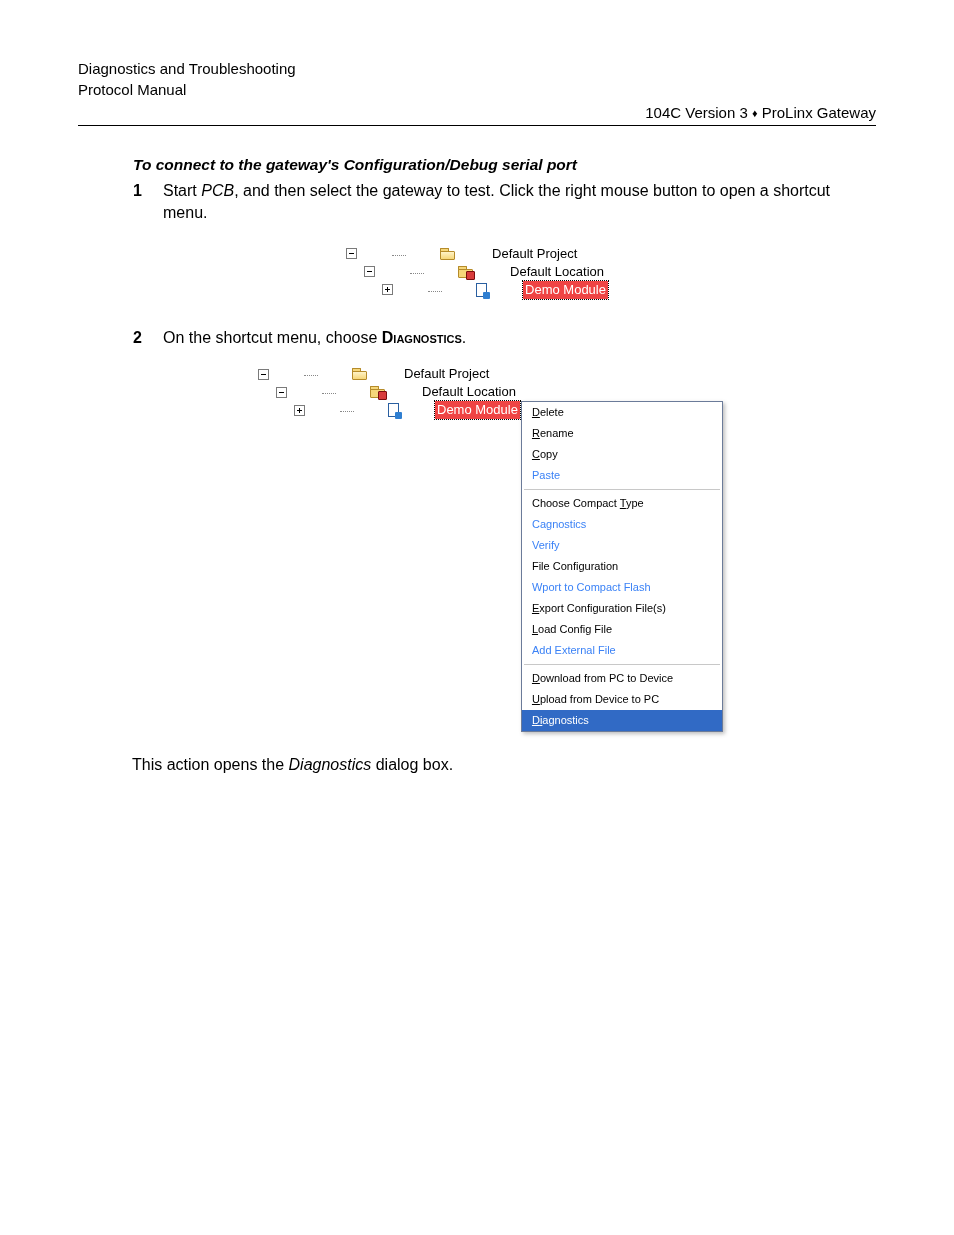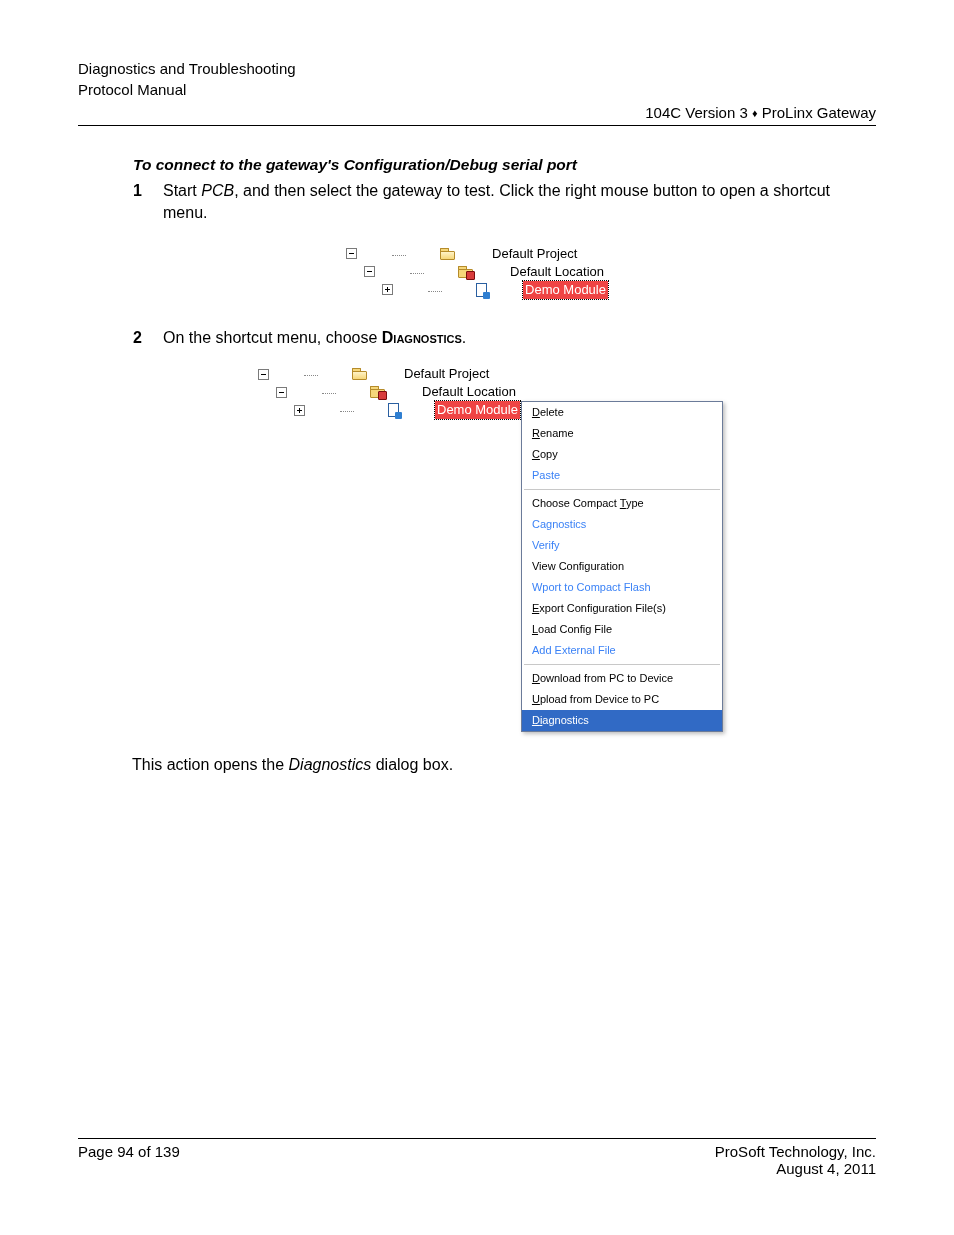--- a/index.html
+++ b/index.html
@@ -299,37 +299,30 @@
 
     <div class="ctx-menu">
       <div class="ctx-item"><span class="ul">D</span><span>elete</span></div>
       <div class="ctx-item"><span class="ul">R</span><span>ename</span></div>
       <div class="ctx-item"><span class="ul">C</span><span>opy</span></div>
       <div class="ctx-item disabled"><span>P</span><span>aste</span></div>
       <div class="ctx-sep"></div>
       <div class="ctx-item"><span>Choose Compact </span><span class="ul">T</span><span>ype</span></div>
       <div class="ctx-item disabled"><span>C</span><span>agnostics</span></div>
       <div class="ctx-item disabled"><span>V</span><span>erify</span></div>
-      <div class="ctx-item">View Configuration</div>
+      <div class="ctx-item">File Configuration</div>
       <div class="ctx-item disabled"><span>W</span><span>port to Compact Flash</span></div>
       <div class="ctx-item"><span class="ul">E</span><span>xport Configuration File(s)</span></div>
       <div class="ctx-item"><span class="ul">L</span><span>oad Config File</span></div>
       <div class="ctx-item disabled">Add External File</div>
       <div class="ctx-sep"></div>
       <div class="ctx-item"><span class="ul">D</span><span>ownload from PC to Device</span></div>
       <div class="ctx-item"><span class="ul">U</span><span>pload from Device to PC</span></div>
       <div class="ctx-item sel"><span style="text-decoration:underline">D</span><span style="text-decoration:underline">i</span><span>agnostics</span></div>
     </div>
   </div>
 
   <div class="closing">
     <span>This action opens the </span><span class="pcb">Diagnostics</span><span> dialog box.</span>
   </div>
 
-  <div class="footer">
-    <div>Page 94 of 139</div>
-    <div class="footer-right">
-      <div>ProSoft Technology, Inc.</div>
-      <div>August 4, 2011</div>
-    </div>
-  </div>
 
 </div>
 
 </body></html>

